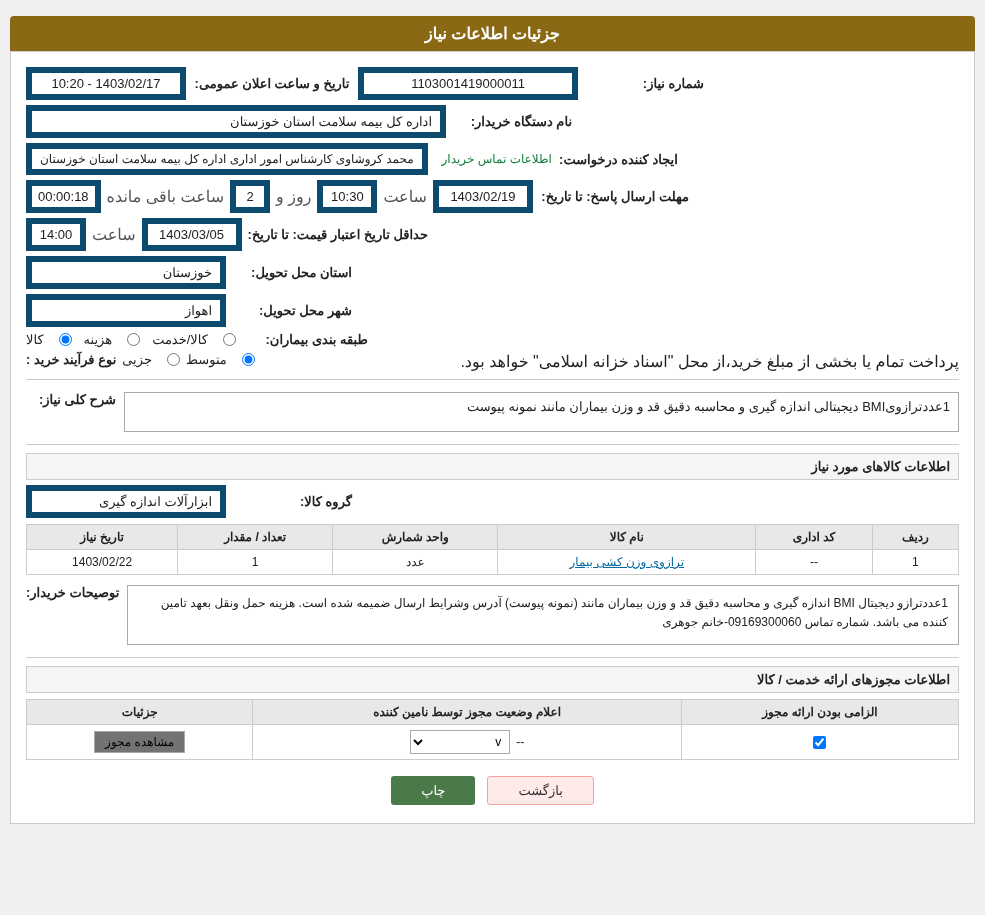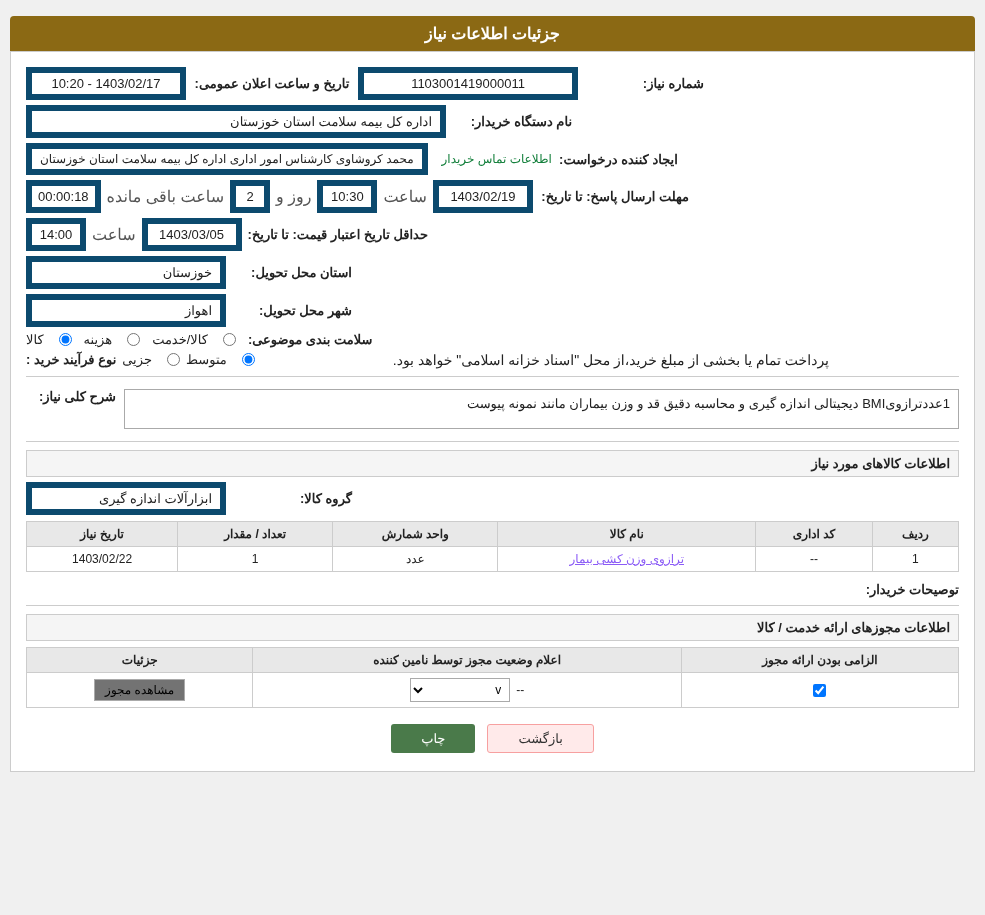--- a/index.html
+++ b/index.html
@@ -92,21 +92,21 @@
       border: 1px solid #ccc;
       padding: 5px 8px;
       text-align: center;
       font-size: 12px;
     }
     table.goods-table th {
       background: #e8e8e8;
       font-weight: bold;
     }
     table.goods-table td.product-name {
-      color: #8b5cf6;
+      color: #0369a1;
       text-decoration: underline;
       cursor: pointer;
     }
     .buyer-notes-box {
       border: 1px solid #aaa;
       padding: 8px 10px;
       min-height: 60px;
       text-align: right;
       background: #fff;
       font-size: 12px;
@@ -240,37 +240,37 @@
       <span class="field-label">استان محل تحویل:</span>
       <span class="field-value" style="min-width:200px;text-align:right;padding:3px 8px;">خوزستان</span>
     </div>
 
     <div class="form-row">
       <span class="field-label">شهر محل تحویل:</span>
       <span class="field-value" style="min-width:200px;text-align:right;padding:3px 8px;">اهواز</span>
     </div>
 
     <div class="radio-row">
-      <span class="field-label">سلامت بندی موضوعی:</span>
+      <span class="field-label">طبقه بندی بیماران:</span>
       <div class="radio-item">
         <input type="radio" name="product_type" style=""> 
           <span>کالا/خدمت</span>
       </div>
       <div class="radio-item">
         <input type="radio" name="product_type" style=""> 
           <span>هزینه</span>
       </div>
       <div class="radio-item">
         <input type="radio" name="product_type" checked="" style=""> 
           <span>کالا</span>
       </div>
     </div>
 
     <div style="display:flex;align-items:flex-start;justify-content:flex-end;gap:8px;margin:5px 0;">
-      <div style="flex:1;text-align:center;font-size:14px;">پرداخت تمام یا بخشی از مبلغ خرید،از محل "اسناد خزانه اسلامی" خواهد بود.</div>
+      <div style="flex:1;text-align:right;font-size:16px;">پرداخت تمام یا بخشی از مبلغ خرید،از محل "اسناد خزانه اسلامی" خواهد بود.</div>
       <div style="display:flex;align-items:center;gap:6px;">
         <div class="radio-item">
           <input type="radio" name="process_type" checked="" style=""> 
             <span>متوسط</span>
         </div>
         <div class="radio-item">
           <input type="radio" name="process_type" style=""> 
             <span>جزیی</span>
         </div>
         <span class="field-label" style="min-width:auto;">نوع فرآیند خرید :</span>
@@ -312,20 +312,23 @@
           <td>--</td>
           <td class="product-name">ترازوی وزن کشی بیمار</td>
           <td>عدد</td>
           <td>1</td>
           <td>1403/02/22</td>
         </tr>
       </tbody>
     </table>
 
     <div class="section-two-col">
+      <div class="content-col">
+        <div class="buyer-notes-box">1عددترازو دیجیتال BMI اندازه گیری و محاسبه  دقیق قد و وزن بیماران مانند (نمونه پیوست) آدرس وشرایط ارسال ضمیمه شده است.  هزینه حمل ونقل بعهد تامین کننده می باشد. شماره تماس 09169300060-خانم جوهری</div>
+      </div>
       <div class="label-col">توصیحات خریدار:</div>
     </div>
 
     <hr class="divider">
 
     <div class="section-title">اطلاعات مجوزهای ارائه خدمت / کالا</div>
 
     <table class="license-table">
       <thead>
         <tr>

